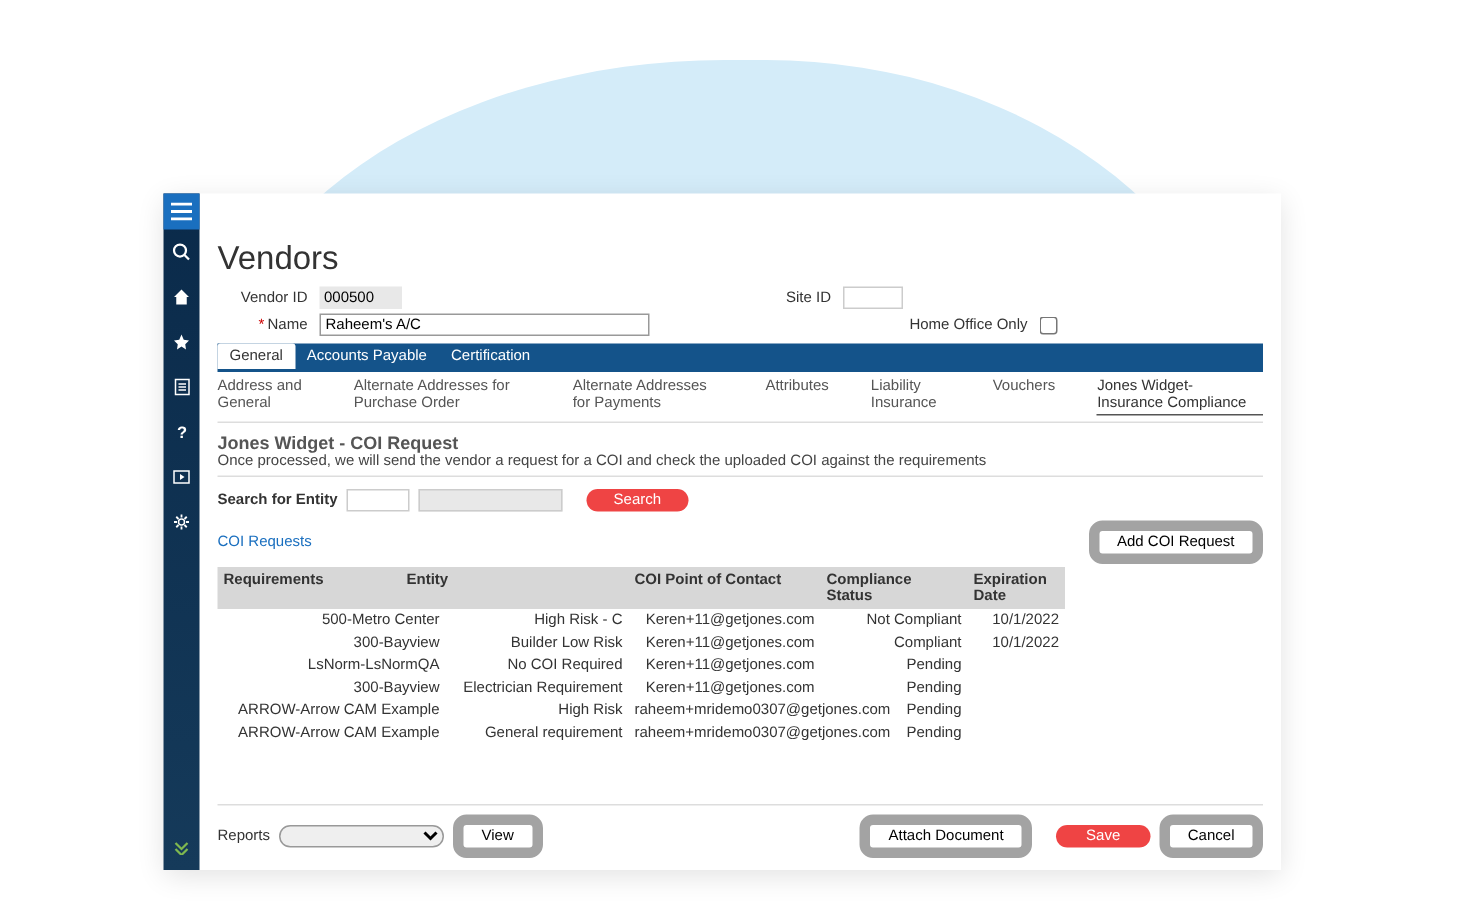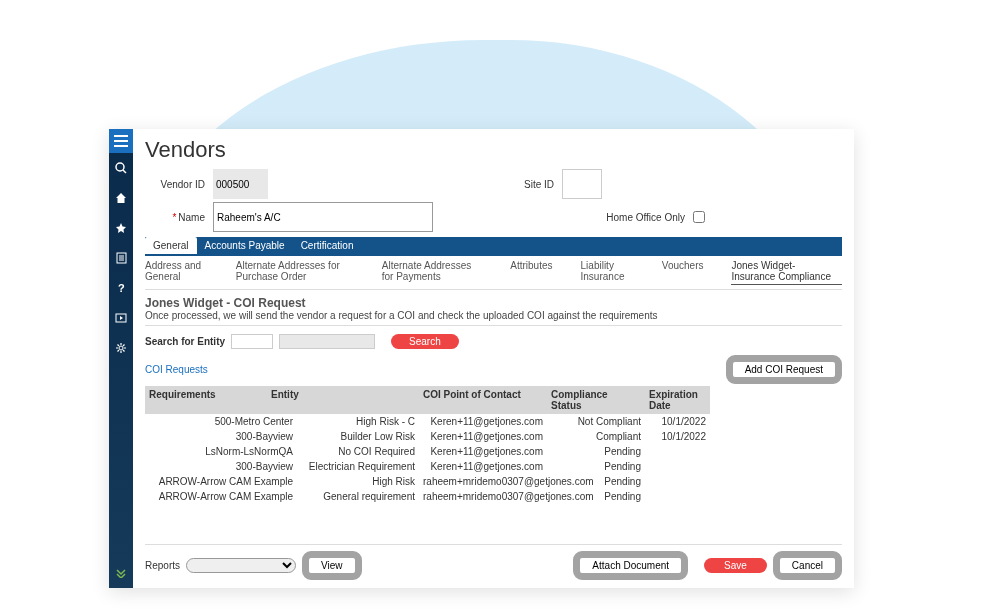--- a/index.html
+++ b/index.html
@@ -63,30 +63,31 @@
       flex: 1;
       padding: 8px 12px 8px 12px;
       font-size: 10px;
       color: #333;
     }
     .page-title {
       font-size: 22px;
       color: #333;
       font-weight: 400;
       margin-bottom: 6px;
+      margin-top: 22px;
     }
     .form-row {
       display: flex;
       align-items: center;
       gap: 8px;
       margin-bottom: 3px;
     }
     .label-vendor { width: 60px; text-align: right; font-size: 10px; }
     .label-site { width: 48px; text-align: right; font-size: 10px; margin-left: 230px;}
-    .input-sm { height: 30px; border: 1px solid #ccc; font-size: 10px; padding: 0 3px; }
+    .input-sm { height: 15px; border: 1px solid #ccc; font-size: 10px; padding: 0 3px; }
     .input-vendor-id { width: 55px; background: #e8e8e8; border: none; }
     .input-site-id { width: 40px; }
     .input-name { width: 220px; border: 1px solid #999; }
     .required-star { color: #c00; margin-right: 2px; }
     .checkbox { width: 12px; height: 12px; }
     .tab-bar-main {
       background: #14538a;
       display: flex;
       height: 19px;
       align-items: flex-start;

